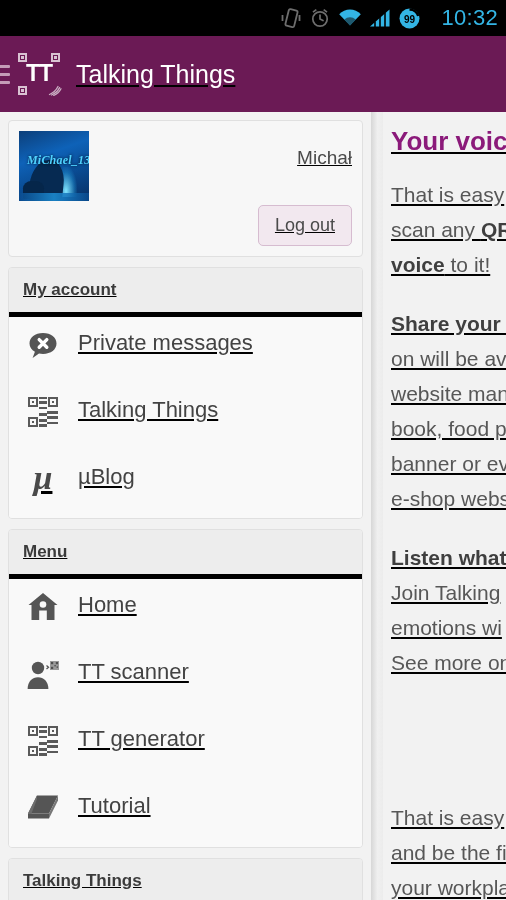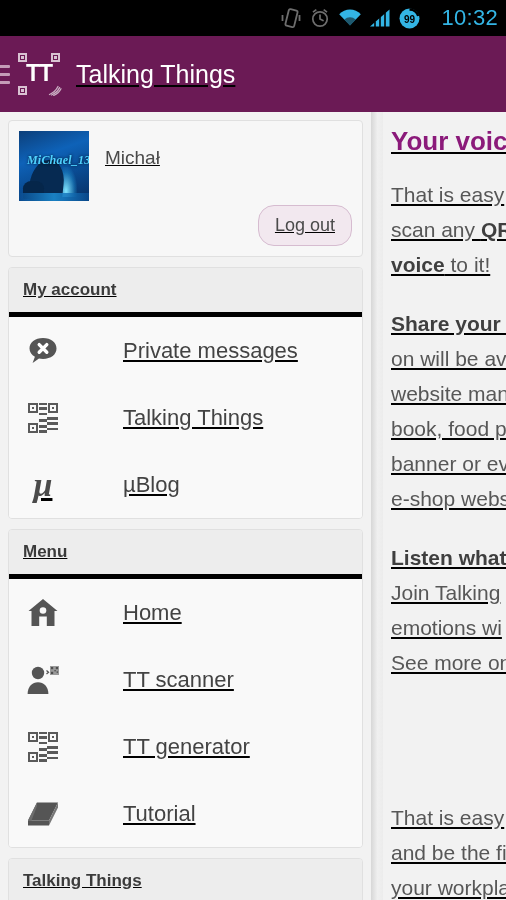--- a/index.html
+++ b/index.html
@@ -66,21 +66,21 @@
   .sidebar {
     width: 371px; flex: 0 0 371px; background: #f2f2f2;
     padding: 8px 8px 0 8px; overflow: hidden; position: relative;
   }
   .card {
     background: #f7f7f7; border: 1px solid #e0e0e0; border-radius: 4px;
     margin-bottom: 10px; overflow: hidden;
   }
   
   .profile { padding: 10px 10px 10px 10px; position: relative; min-height: 122px; }
-  .profile-top { display: flex; align-items: flex-start; }
+  .profile-top { display: flex; align-items: flex-start; justify-content: space-between; }
   .avatar {
     width: 70px; height: 70px; flex: 0 0 70px; position: relative; overflow: hidden;
     background: linear-gradient(160deg,#0c3f7a 0%, #0e62b8 35%, #0a4e97 60%, #072f63 100%);
   }
   .avatar .glow {
     position: absolute; left: 52%; bottom: 4px; width: 22px; height: 30px;
     background: radial-gradient(ellipse at 50% 80%, #7fe4ff 0%, rgba(40,170,230,.35) 55%, rgba(0,0,0,0) 75%);
   }
   .avatar .fig {
     position: absolute; left: 16%; bottom: 0; width: 48%; height: 58%;
@@ -100,36 +100,35 @@
     font-family: "Liberation Serif", serif; font-style: italic; font-weight: bold;
     font-size: 12px; letter-spacing: .2px; text-shadow: 0 0 3px rgba(0,0,0,.8);
     white-space: nowrap;
   }
   .username {
     font-size: 19px; color: #4a4a4a; margin-left: 16px; margin-top: 16px;
     font-family: "Liberation Sans", sans-serif;
   }
   .logout-wrap { display: flex; justify-content: flex-end; margin-top: 4px; }
   .logout-btn {
-    background: #f2e8ef; border: 1px solid #d6bcd0; border-radius: 16px;
+    background: #f2e8ef; border: 1px solid #d6bcd0; border-radius: 5px;
     color: #4a4a4a; font-size: 18px; padding: 9px 16px;
     font-family: "Liberation Sans", sans-serif; cursor: pointer;
   }
 
   
   .sec-head {
     background: #ededed; border-bottom: 5px solid #000000;
     padding: 12px 14px; font-size: 17px; font-weight: bold; color: #3b3b3b;
     font-family: "Liberation Sans", sans-serif;
   }
   .sec-body { background: #f9f9f9; }
   .menu-item {
-    display: flex; align-items: center; padding: 13px 14px; cursor: pointer;
+    display: flex; align-items: flex-start; padding: 13px 14px; cursor: pointer;
     min-height: 67px;
-    gap: 45px;
   }
   .menu-icon {
     width: 40px; flex: 0 0 40px; display: flex; align-items: center; justify-content: center;
     color: #555555;
   }
   .menu-label {
     font-size: 22px; color: #434343; margin-left: 15px;
     font-family: "Liberation Sans", sans-serif; white-space: nowrap;
   }
   .mu-glyph {

